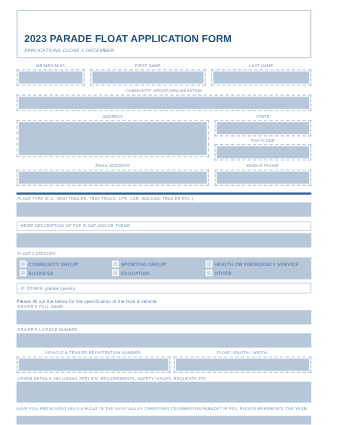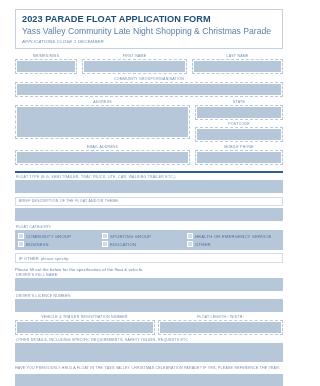--- a/index.html
+++ b/index.html
@@ -20,21 +20,21 @@
     height: 386px;
     background: #ffffff;
     box-sizing: border-box;
     padding: 0 15px;
   }
 
   
   .header-box {
     margin-top: 9px;
     border: 1px solid #c2d0e0;
-    padding: 4px 6px 4px 6px;
+    padding: 20px 6px 4px 6px;
     box-sizing: border-box;
   }
   .form-title {
     font-size: 9.2px;
     font-weight: bold;
     color: #1f4e79;
     letter-spacing: 0.05px;
     line-height: 11px;
     white-space: nowrap;
   }
@@ -186,21 +186,20 @@
     margin-top: 4px;
   }
 </style>
 </head>
 <body>
 
 <div class="page">
 
   <div class="header-box">
     <div class="form-title">2023 PARADE FLOAT APPLICATION FORM</div>
-    <div class="form-subtitle">Yass Valley Community Late Night Shopping &amp; Christmas Parade</div>
     <div class="form-note">APPLICATIONS CLOSE 1 DECEMBER</div>
   </div>
 
   <div class="row name-row">
     <div class="col name-title">
       <div class="label center">MR/MRS/MISS</div>
       <div class="dashed-box">
         <div class="fill h-sm"></div>
       </div>
     </div>

